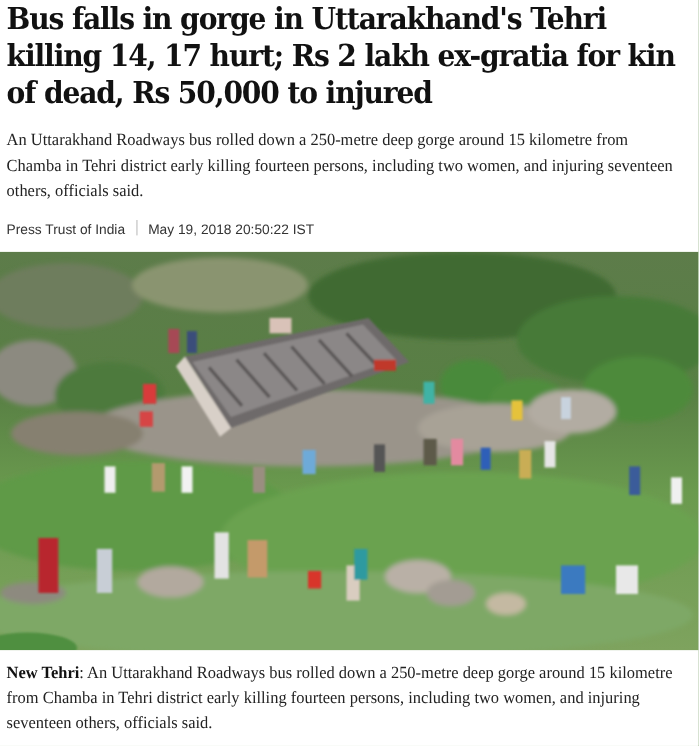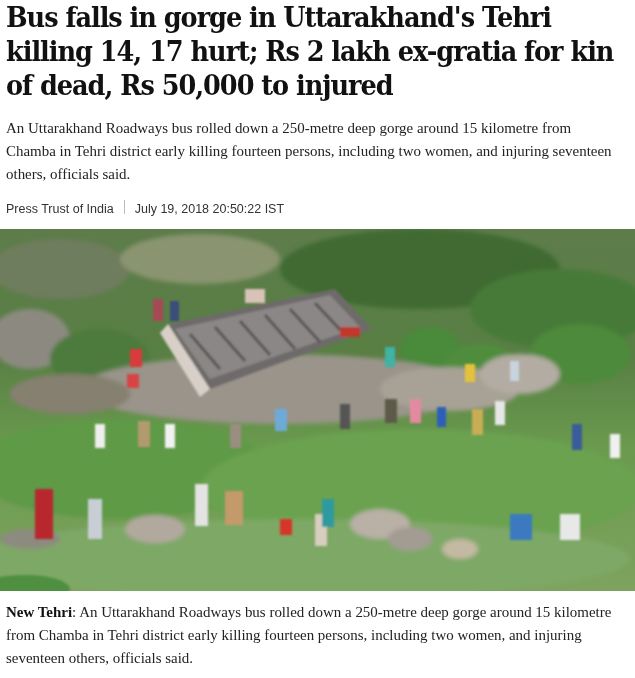--- a/index.html
+++ b/index.html
@@ -97,21 +97,21 @@
 
 <div class="article">
 
   <h1 class="headline">Bus falls in gorge in Uttarakhand's Tehri killing 14, 17 hurt; Rs 2 lakh ex-gratia for kin of dead, Rs 50,000 to injured</h1>
 
   <p class="summary">An Uttarakhand Roadways bus rolled down a 250-metre deep gorge around 15 kilometre from Chamba in Tehri district early killing fourteen persons, including two women, and injuring seventeen others, officials said.</p>
 
   <div class="byline">
     <span>Press Trust of India</span>
     <span class="sep"></span>
-    <span>July 19, 2018 20:50:22 IST</span>
+    <span>May 19, 2018 20:50:22 IST</span>
   </div>
 
   <div class="photo" role="img" aria-label="Wreckage of an overturned bus in a green hillside gorge with rescuers and onlookers scattered across the slope">
     <svg width="635" height="362" viewBox="0 0 635 362">
       <defs>
         <filter id="blur2">
             <feGaussianBlur stdDeviation="2.2"></feGaussianBlur>
           </filter>
         <filter id="blur1">
             <feGaussianBlur stdDeviation="1"></feGaussianBlur>

